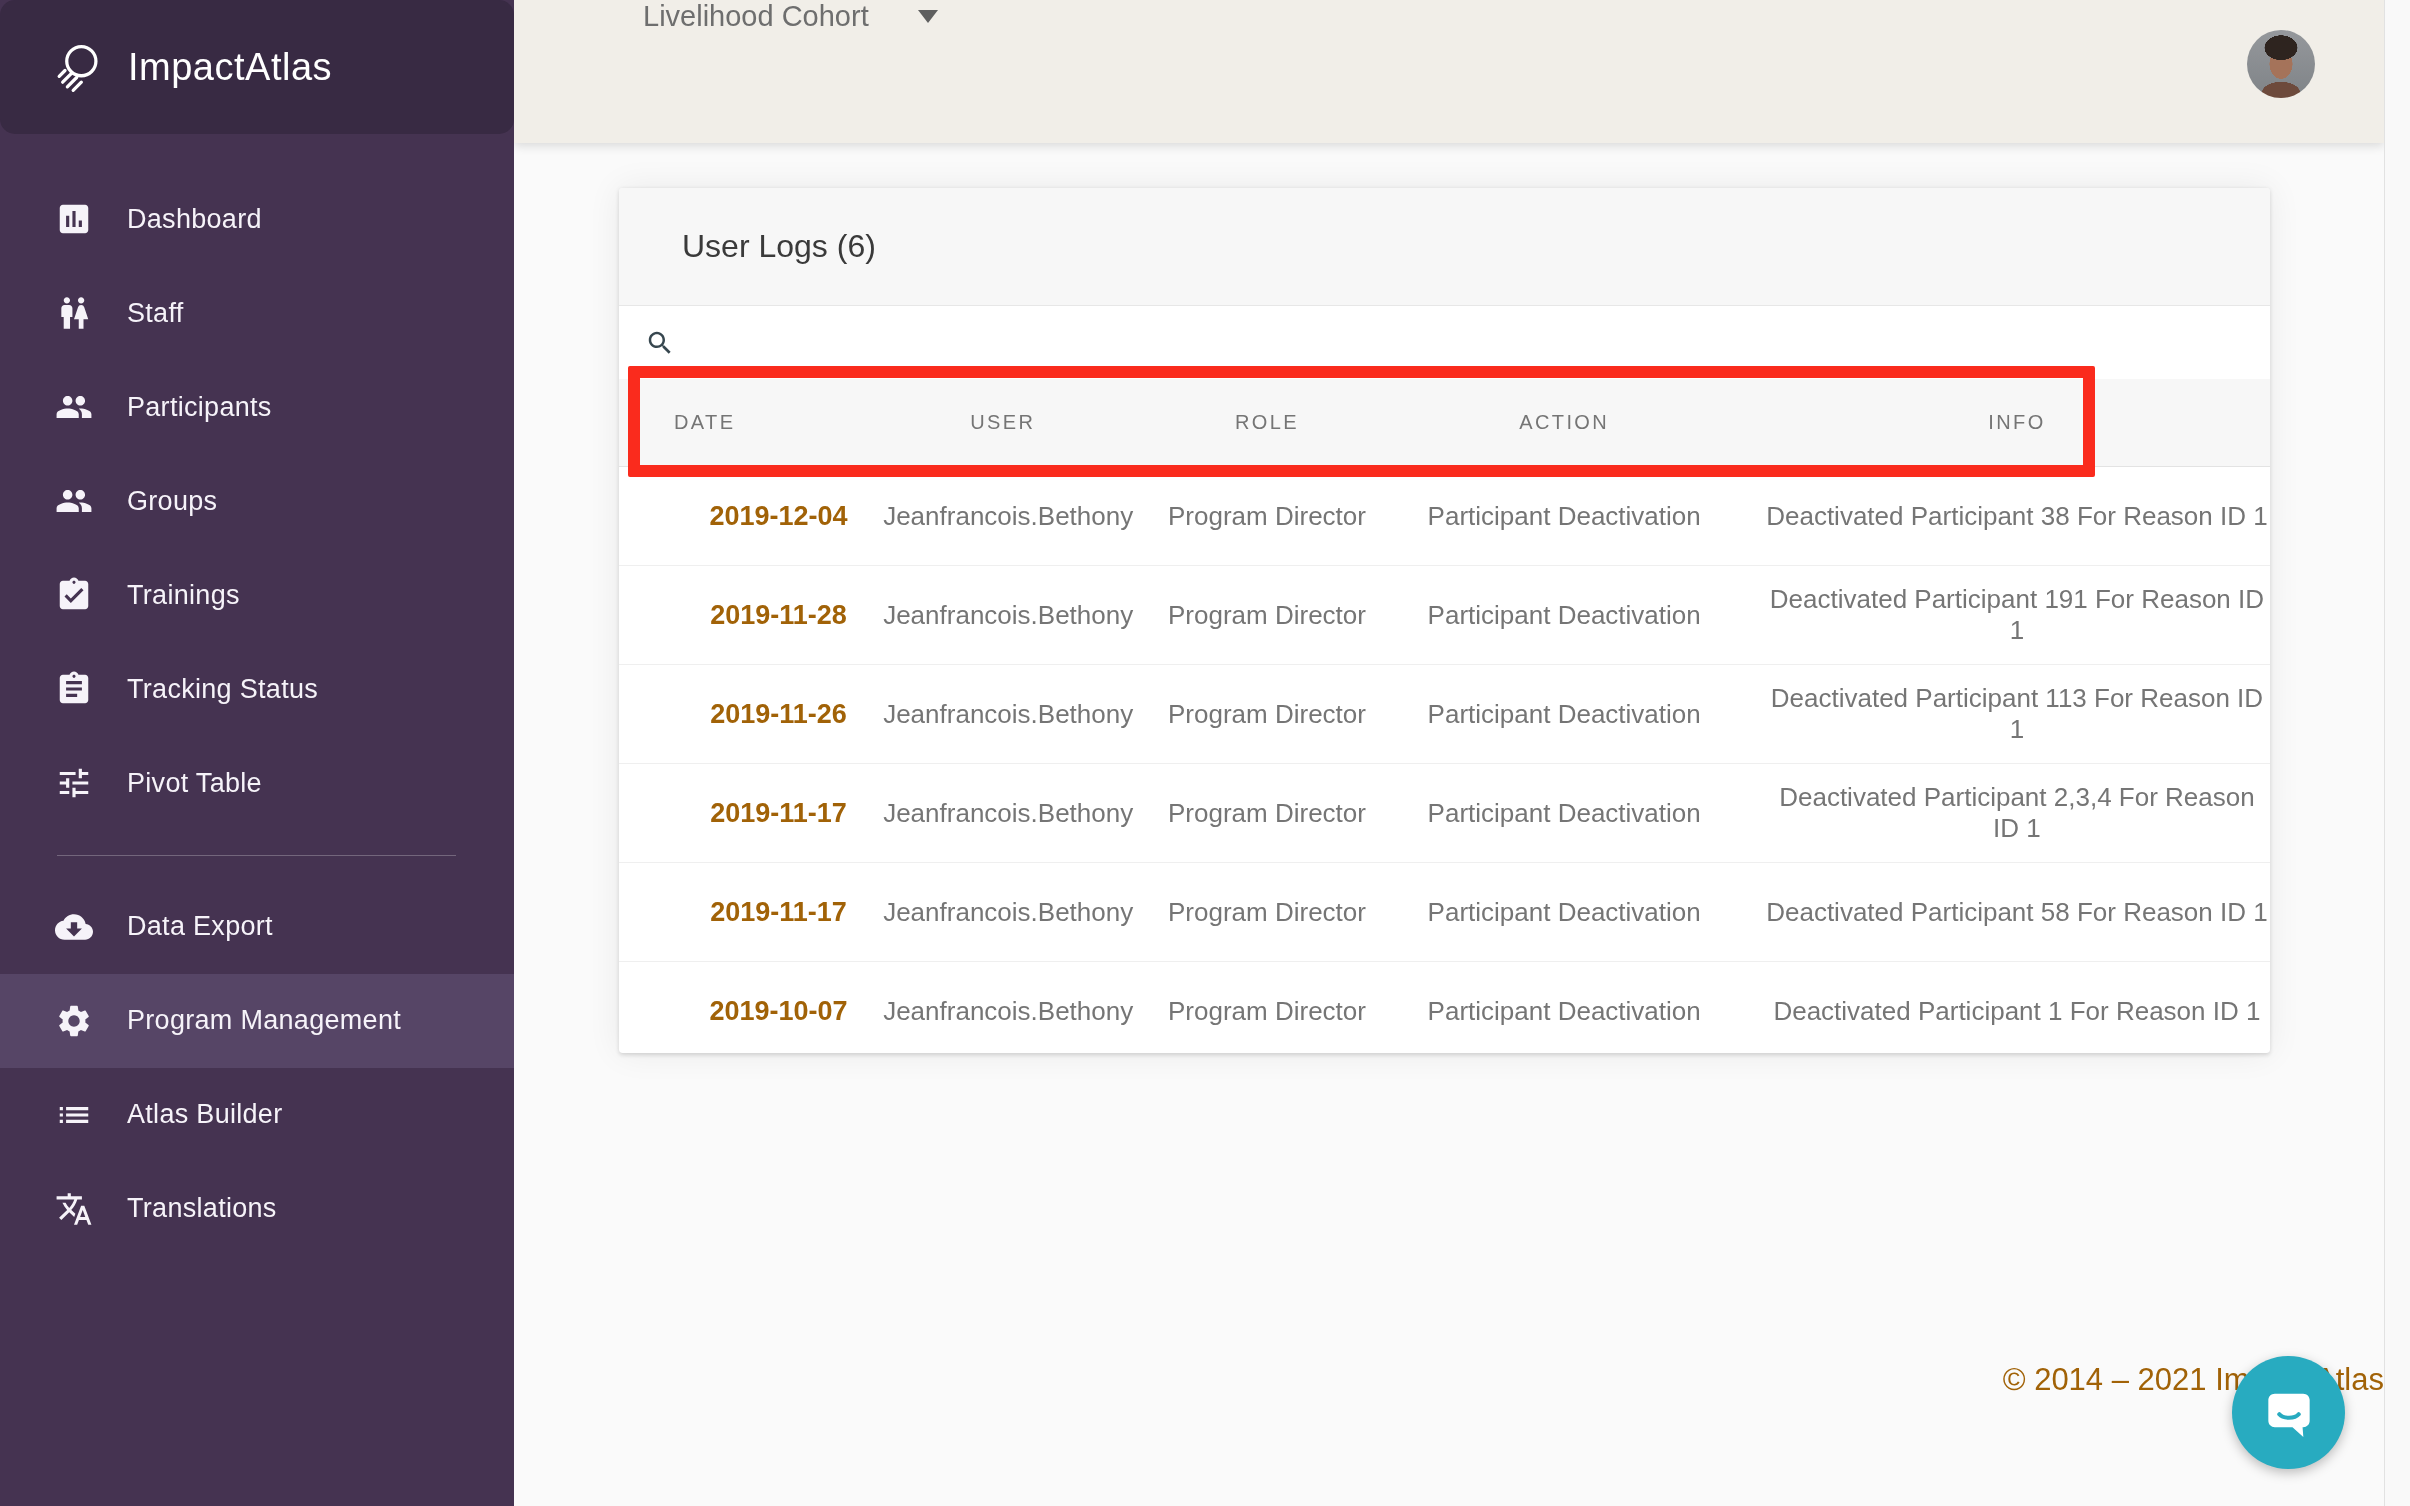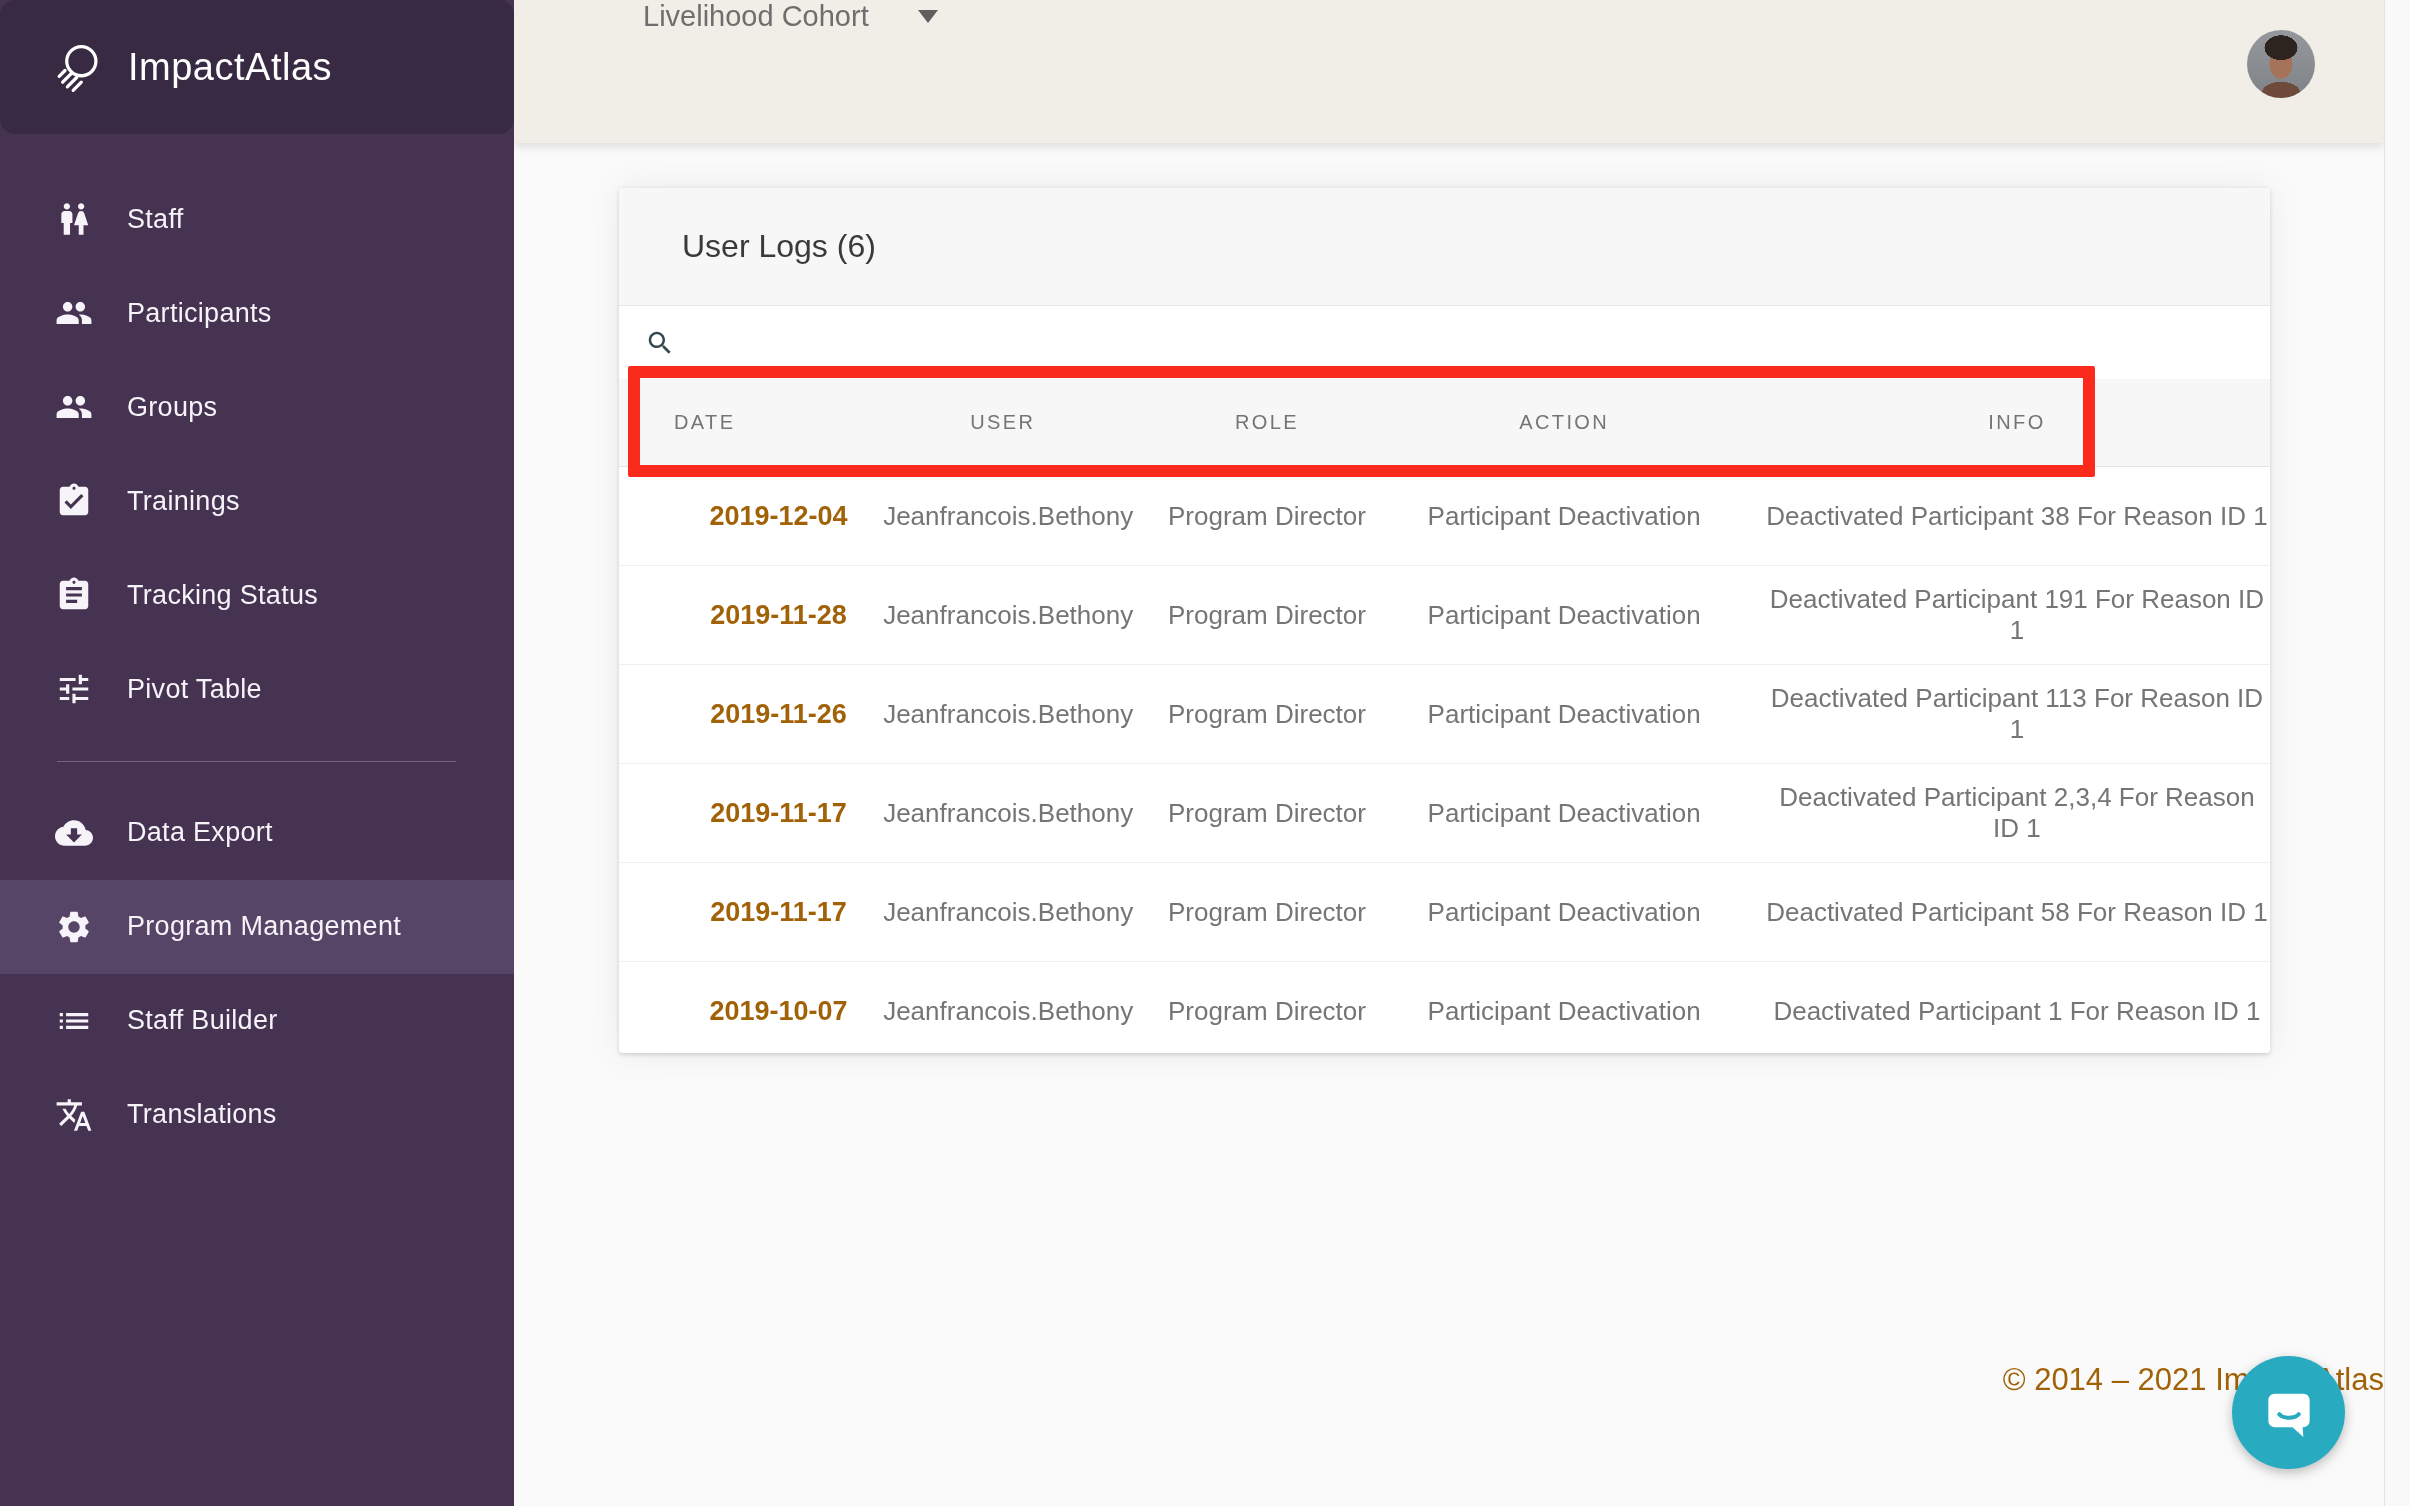--- a/index.html
+++ b/index.html
@@ -79,20 +79,26 @@
           <line x1="10" y1="37" x2="18" y2="29"></line>
           <line x1="14" y1="41" x2="22" y2="33"></line>
           <line x1="19" y1="44" x2="26" y2="37"></line>
         </g>
       </svg>
       <span class="brand-name">ImpactAtlas</span>
     </div>
     <nav class="nav" id="nav">
         <div class="nav-item">
           <svg viewBox="0 0 24 24" class="nav-icon">
+            <path d="M19 3H5c-1.1 0-2 .9-2 2v14c0 1.1.9 2 2 2h14c1.1 0 2-.9 2-2V5c0-1.1-.9-2-2-2zM9 17H7v-7h2v7zm4 0h-2V7h2v10zm4 0h-2v-4h2v4z" fill="currentColor"></path>
+          </svg>
+          <span class="nav-label">Dashboard</span>
+        </div>
+        <div class="nav-item">
+          <svg viewBox="0 0 24 24" class="nav-icon">
             <path d="M5.5 22v-7.5H4V9c0-1.1.9-2 2-2h3c1.1 0 2 .9 2 2v5.5H9.5V22h-4zm2-16c1.11 0 2-.89 2-2s-.89-2-2-2-2 .89-2 2 .89 2 2 2zM18 22v-6h3l-2.54-7.63A2.01 2.01 0 0 0 16.56 7h-.12a2 2 0 0 0-1.9 1.37L12 16h3v6h3zm-1.5-16c1.11 0 2-.89 2-2s-.89-2-2-2-2 .89-2 2 .89 2 2 2z" fill="currentColor"></path>
           </svg>
           <span class="nav-label">Staff</span>
         </div>
         <div class="nav-item">
           <svg viewBox="0 0 24 24" class="nav-icon">
             <path d="M16 11c1.66 0 2.99-1.34 2.99-3S17.66 5 16 5c-1.66 0-3 1.34-3 3s1.34 3 3 3zm-8 0c1.66 0 2.99-1.34 2.99-3S9.66 5 8 5C6.34 5 5 6.34 5 8s1.34 3 3 3zm0 2c-2.33 0-7 1.17-7 3.5V19h14v-2.5c0-2.33-4.67-3.5-7-3.5zm8 0c-.29 0-.62.02-.97.05 1.16.84 1.97 1.97 1.97 3.45V19h6v-2.5c0-2.33-4.67-3.5-7-3.5z" fill="currentColor"></path>
           </svg>
           <span class="nav-label">Participants</span>
         </div>
@@ -130,21 +136,21 @@
         <div class="nav-item active">
           <svg viewBox="0 0 24 24" class="nav-icon">
             <path d="M19.14 12.94c.04-.3.06-.61.06-.94 0-.32-.02-.64-.07-.94l2.03-1.58c.18-.14.23-.41.12-.61l-1.92-3.32c-.12-.22-.37-.29-.59-.22l-2.39.96c-.5-.38-1.03-.7-1.62-.94l-.36-2.54c-.04-.24-.24-.41-.48-.41h-3.84c-.24 0-.43.17-.47.41l-.36 2.54c-.59.24-1.13.57-1.62.94l-2.39-.96c-.22-.08-.47 0-.59.22L2.74 8.87c-.12.21-.08.47.12.61l2.03 1.58c-.05.3-.09.63-.09.94s.02.64.07.94l-2.03 1.58c-.18.14-.23.41-.12.61l1.92 3.32c.12.22.37.29.59.22l2.39-.96c.5.38 1.03.7 1.62.94l.36 2.54c.05.24.24.41.48.41h3.84c.24 0 .44-.17.47-.41l.36-2.54c.59-.24 1.13-.56 1.62-.94l2.39.96c.22.08.47 0 .59-.22l1.92-3.32c.12-.22.07-.47-.12-.61l-2.01-1.58zM12 15.6c-1.98 0-3.6-1.62-3.6-3.6s1.62-3.6 3.6-3.6 3.6 1.62 3.6 3.6-1.62 3.6-3.6 3.6z" fill="currentColor"></path>
           </svg>
           <span class="nav-label">Program Management</span>
         </div>
         <div class="nav-item">
           <svg viewBox="0 0 24 24" class="nav-icon">
             <path d="M3 13h2v-2H3v2zm0 4h2v-2H3v2zm0-8h2V7H3v2zm4 4h14v-2H7v2zm0 4h14v-2H7v2zM7 7v2h14V7H7z" fill="currentColor"></path>
           </svg>
-          <span class="nav-label">Staff Builder</span>
+          <span class="nav-label">Atlas Builder</span>
         </div>
         <div class="nav-item">
           <svg viewBox="0 0 24 24" class="nav-icon">
             <path d="M12.87 15.07l-2.54-2.51.03-.03c1.74-1.94 2.98-4.17 3.71-6.53H17V4h-7V2H8v2H1v1.99h11.17C11.5 7.92 10.44 9.75 9 11.35 8.07 10.32 7.3 9.19 6.69 8h-2c.73 1.63 1.73 3.17 2.98 4.56l-5.09 5.02L4 19l5-5 3.11 3.11.76-2.04zM18.5 10h-2L12 22h2l1.12-3h4.75L21 22h2l-4.5-12zm-2.62 7l1.62-4.33L19.12 17h-3.24z" fill="currentColor"></path>
           </svg>
           <span class="nav-label">Translations</span>
         </div>
       </nav>
   </aside>
 

